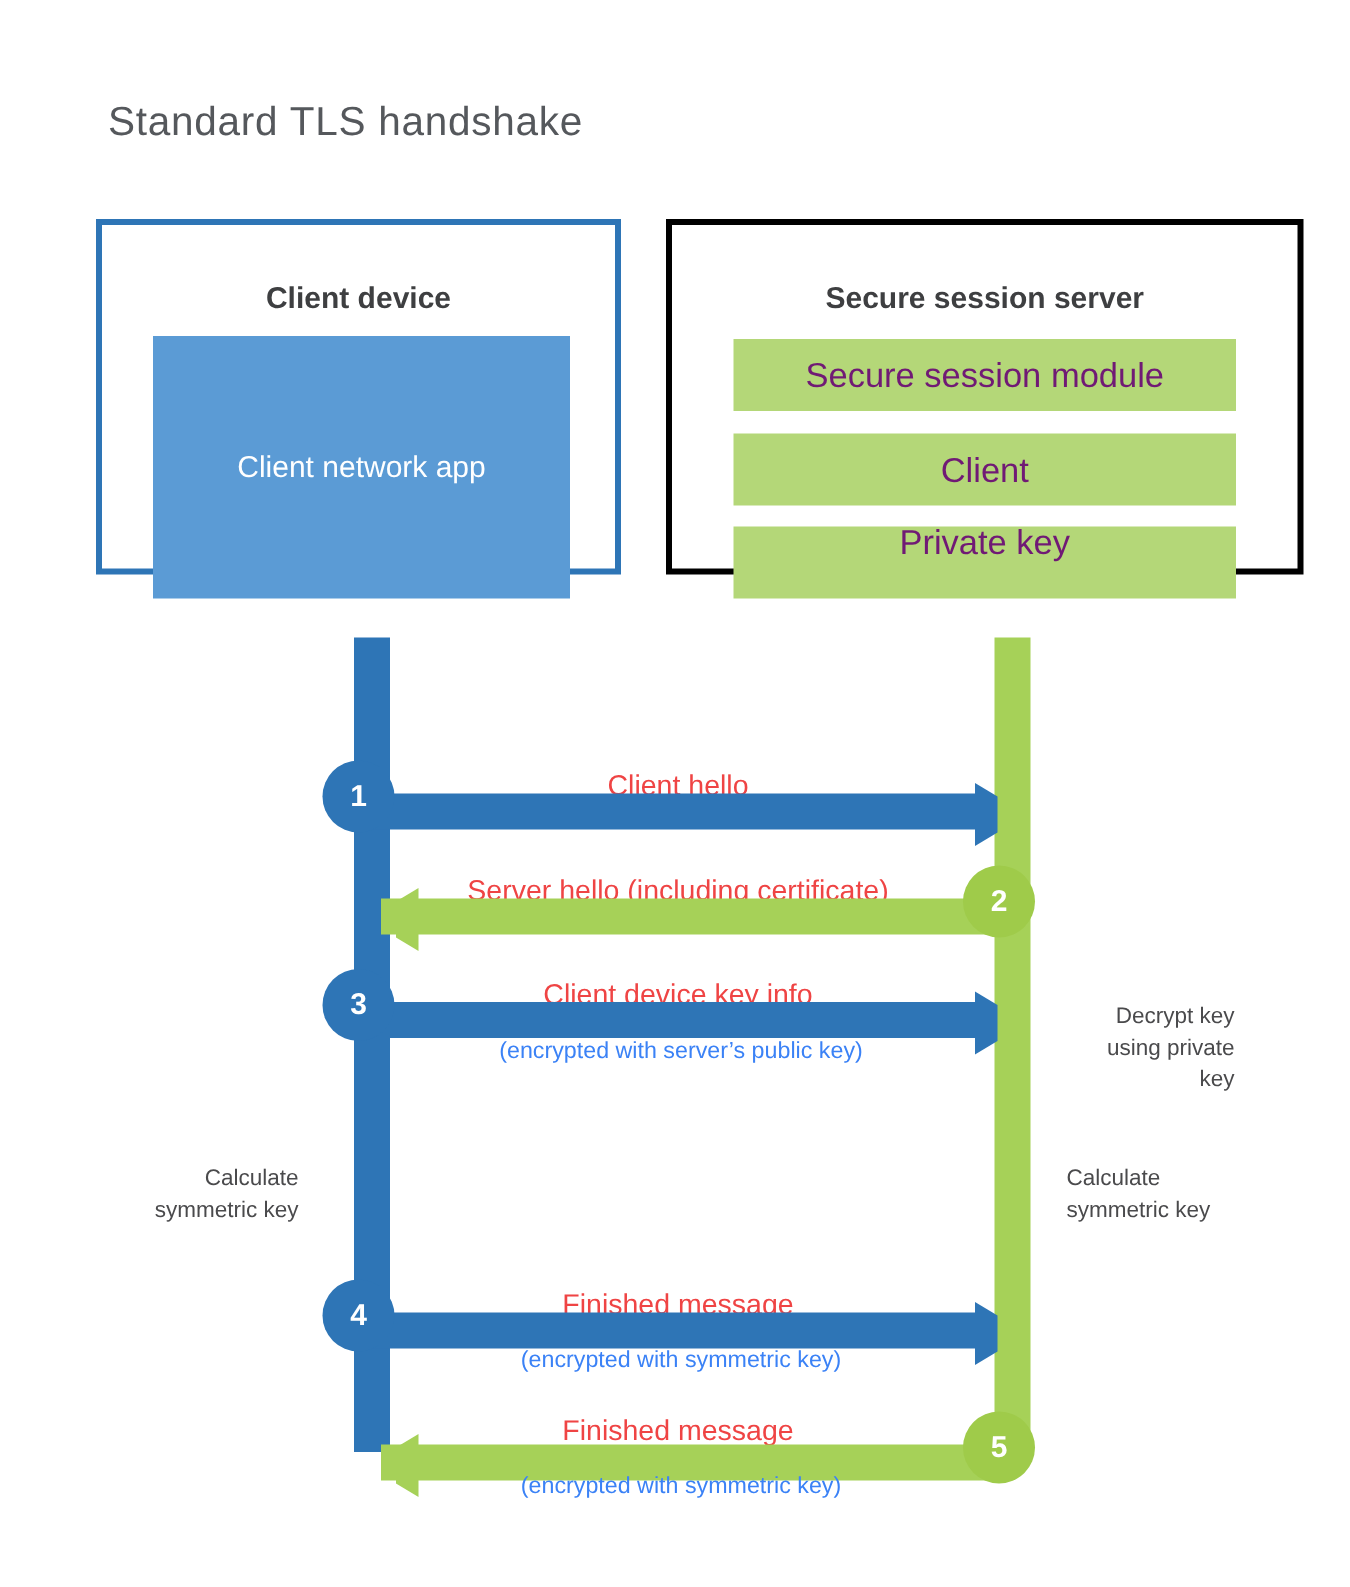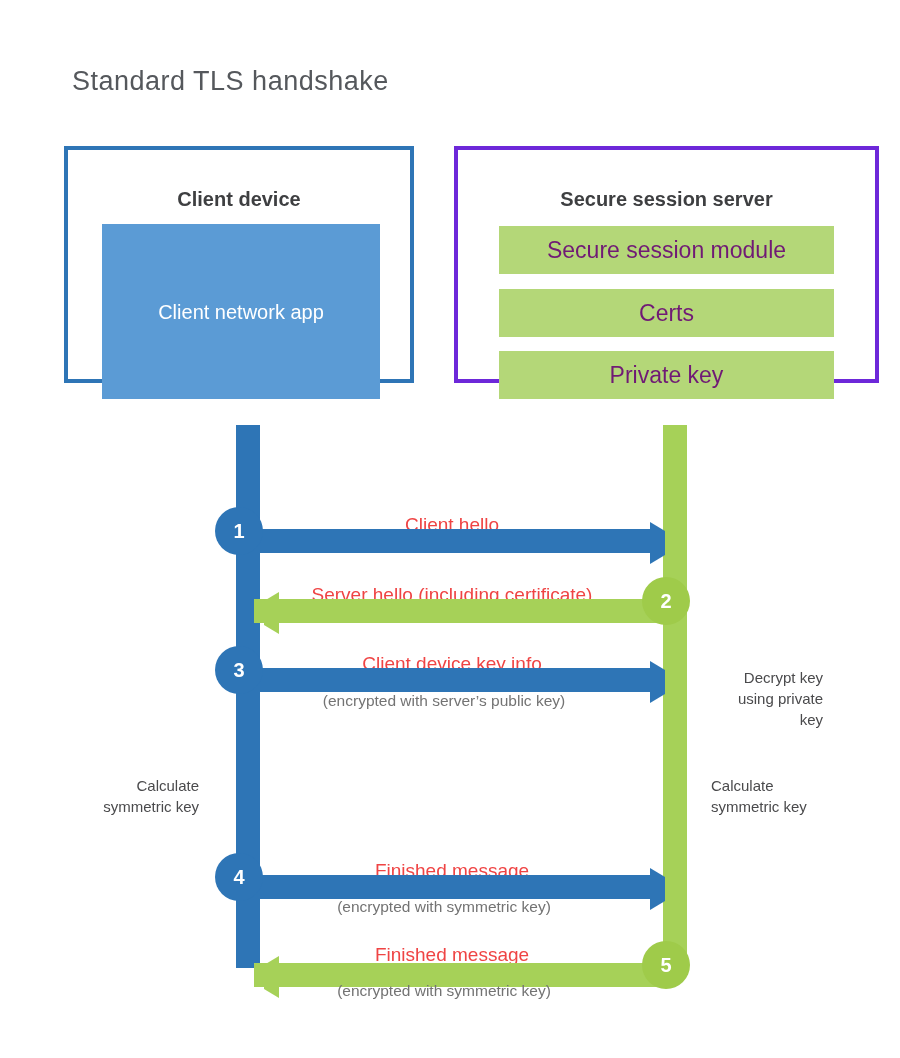--- a/index.html
+++ b/index.html
@@ -8,37 +8,37 @@
   .canvas { position:relative; width:900px; height:1058px; background:#ffffff; overflow:hidden; }
 
   .page-title {
     position:absolute; left:36px; top:30px;
     font-size:27px; font-weight:300; color:#55585c; letter-spacing:0.5px;
   }
 
   
   .actor-box { position:absolute; top:122px; height:237px; background:#ffffff; }
   .client-box { left:40px; width:350px; border:4px solid #2e75b6; }
-  .server-box { left:430px; width:425px; border:4px solid #6d28d9;text-decoration:underline; }
+  .server-box { left:420px; width:425px; border:4px solid #000000;text-decoration:underline; }
   .actor-title {
     position:absolute; left:0; right:0; top:26px; text-align:center;
     font-size:20px; font-weight:bold; color:#3e3f41;
   }
   .app-box {
     position:absolute; left:34px; top:74px; width:278px; height:175px;
     background:#5b9bd5; display:flex; align-items:center; justify-content:center;
     text-align:center; color:#ffffff; font-size:20px; line-height:28px;
   }
   .app-box span { display:block; width:200px; }
   .module-bar {
     position:absolute; left:41px; width:335px; height:48px;
     background:#b4d778; display:flex; align-items:center; justify-content:center;
     color:#701a75; font-size:23px;
   }
-  .bar-0 { top:76px; } .bar-1 { top:139px; } .bar-2 { top:201px; }
+  .bar-0 { top:76px; } .bar-1 { top:139px; } .bar-2 { top:201px;align-items:flex-end; }
 
   
   .lifeline { position:absolute; width:5px; top:401px; }
   .lifeline-client { left:212px; height:543px; background:#2e75b6; }
   .lifeline-server { left:639px; height:540px; background:#a6d158; }
 
   
   .arrow-line { position:absolute; height:5px; }
   .arrow-head { position:absolute; width:0; height:0; border-top:9px solid transparent; border-bottom:9px solid transparent; }
   .blue { background:#2e75b6; }
@@ -54,22 +54,22 @@
   }
   .step-blue { background:#2e75b6; }
   .step-green { background:#9fcb4a; }
 
   
   .msg-label {
     position:absolute; left:216px; width:424px; text-align:center;
     font-size:19px; color:#ef4444;
   }
   .msg-sublabel {
-    position:absolute; left:208px; width:424px; text-align:center;
-    font-size:15.5px; color:#737373;
+    position:absolute; left:218px; width:424px; text-align:center;
+    font-size:15.5px; color:#3b82f6;
   }
 
   
   .side-note { position:absolute; font-size:15px; line-height:21px; color:#4a4a4c; }
   .note-decrypt { left:676px; top:631px; width:135px; text-align:right; }
   .note-calc-left { left:67px; top:739px; width:120px; text-align:right; }
   .note-calc-right { left:675px; top:739px; width:120px; text-align:left; }
 </style>
 </head>
 <body>
@@ -84,21 +84,21 @@
       <span>Client network app</span>
     </div>
   </div>
 
   <div class="actor-box server-box">
     <div class="actor-title">Secure session server</div>
     <div class="module-bar bar-0">
       <span>Secure session module</span>
     </div>
     <div class="module-bar bar-1">
-      <span>Certs</span>
+      <span>Client</span>
     </div>
     <div class="module-bar bar-2">
       <span>Private key</span>
     </div>
   </div>
 
   <div class="lifeline lifeline-client"></div>
   <div class="lifeline lifeline-server"></div>
 
   <div class="msg-label" style="top:478px;">Client hello</div>

